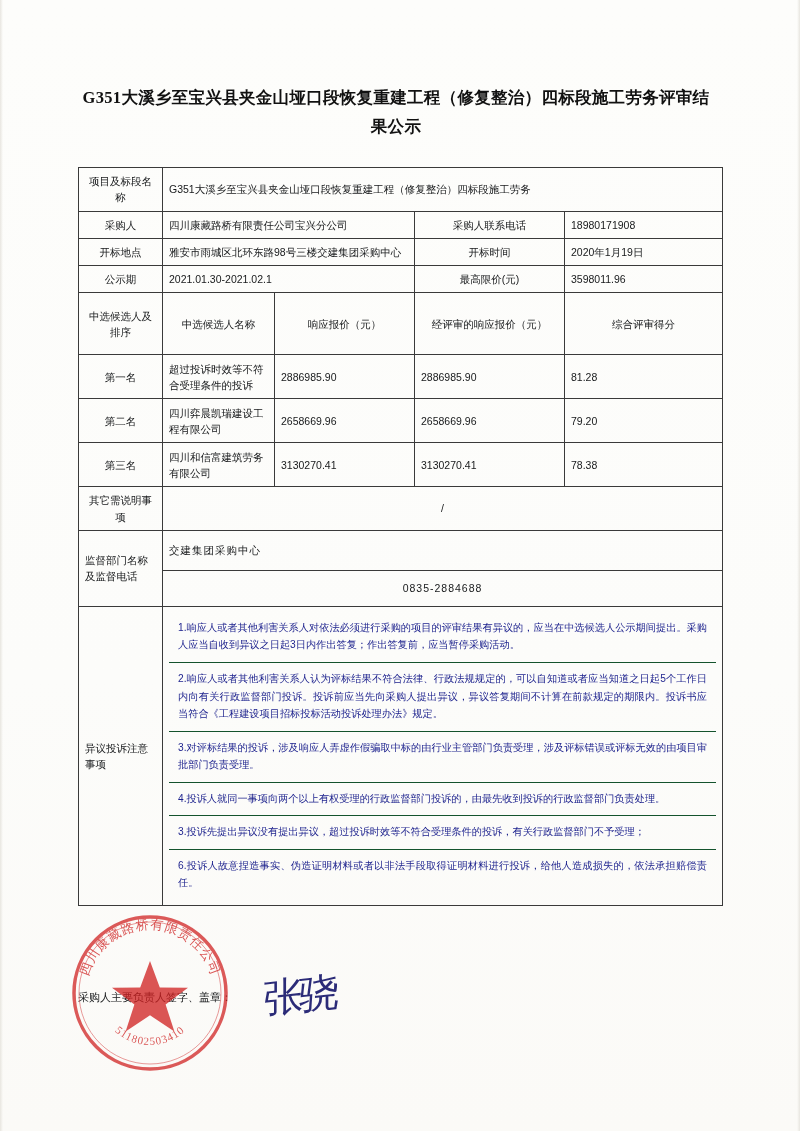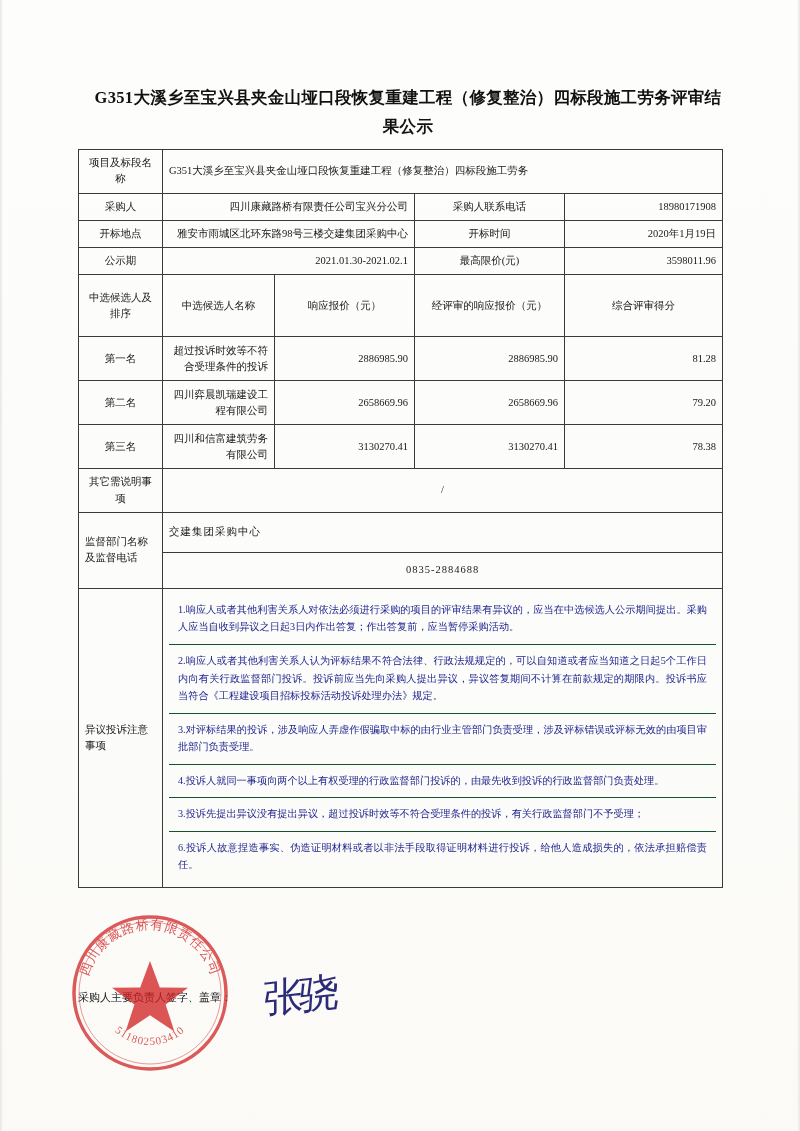--- a/index.html
+++ b/index.html
@@ -23,58 +23,57 @@
   }
   
   .scan-tint {
     position: absolute;
     inset: 0;
     background: linear-gradient(180deg, #fdfdfb 0%, #fcfcfa 60%, #fbfaf7 100%);
     pointer-events: none;
   }
   .title-wrap {
     position: absolute;
-    left: 88px;
+    left: 76px;
     top: 84px;
     width: 640px;
     text-align: center;
   }
   .doc-title {
     font-size: 16.5px;
     font-weight: bold;
     line-height: 1.75;
     letter-spacing: 0.3px;
     color: #111;
     font-family: "Liberation Serif", serif;
   }
   table.main {
     position: absolute;
     left: 78px;
-    top: 149px;
+    top: 167px;
     width: 644px;
     border-collapse: collapse;
     table-layout: fixed;
-    font-family: Liberation Serif, serif;
   }
   table.main td {
     border: 1px solid #3a3a3a;
     font-size: 10.5px;
     line-height: 1.55;
     padding: 5px 6px;
     vertical-align: middle;
     color: #16181a;
   }
   .lbl {
     text-align: center;
     font-size: 10.5px;
     color: #16181a;
   }
   .val-blue {
     color: #1a1f8c;
-    text-align: right;
+    text-align: left;
   }
   .val-blue-left {
     color: #1a1f8c;
     text-align: left;
   }
   .hdr-cell {
     text-align: center;
     font-size: 10.5px;
   }
   .slash {

